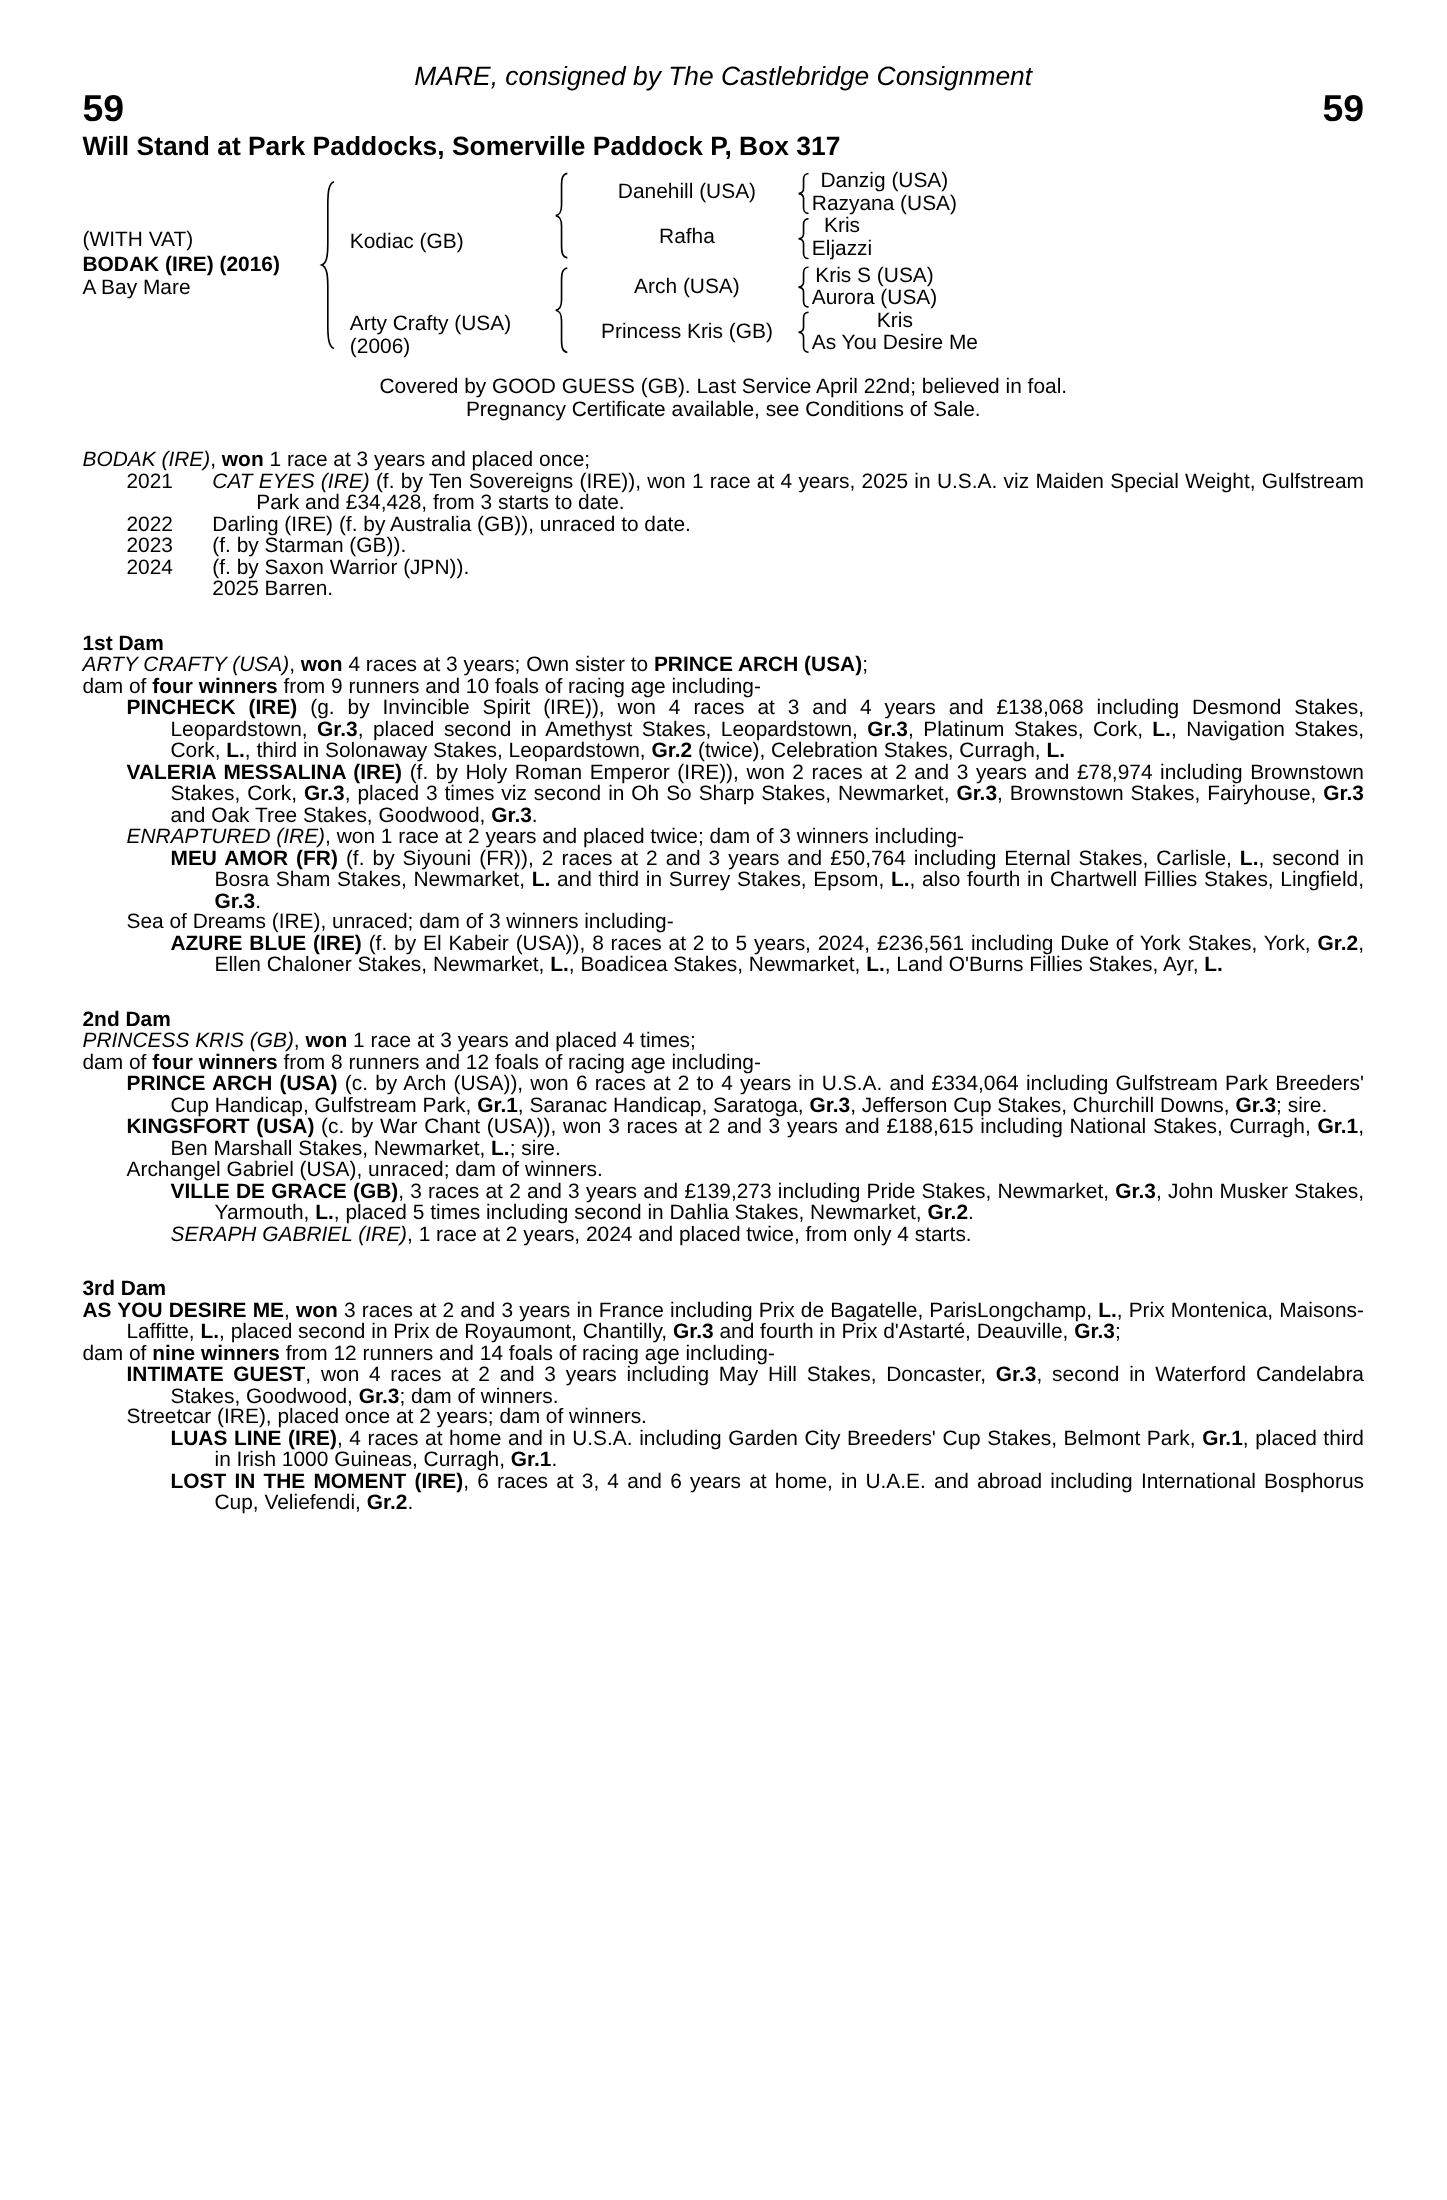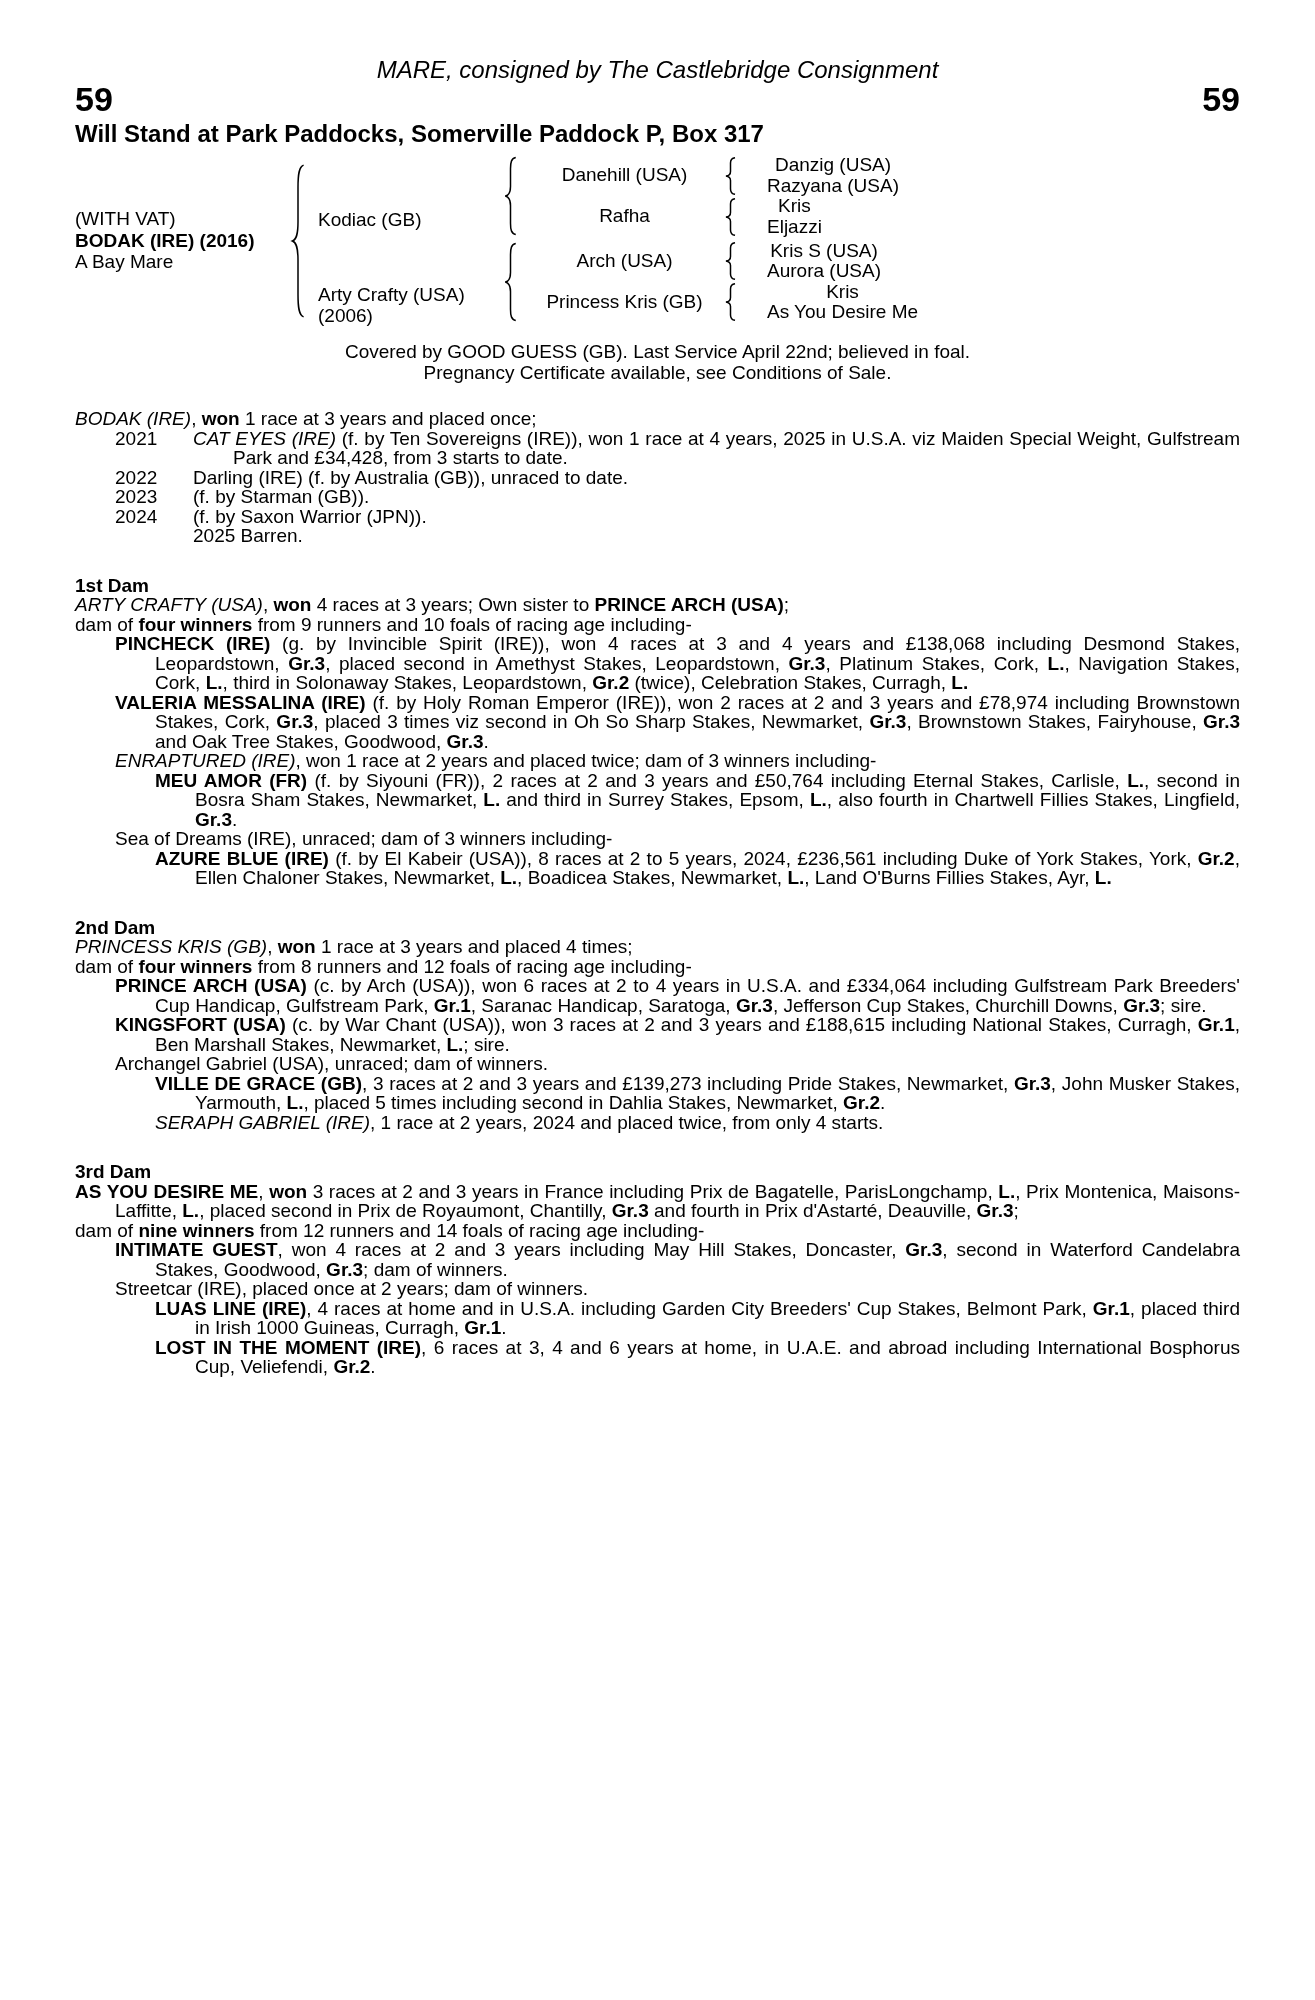--- a/index.html
+++ b/index.html
@@ -24,21 +24,21 @@
   .brace { flex: none; display: block; }
   .brace-xl { width: 16px; height: 158px; }
   .brace-md { width: 15px; height: 80px; margin-left: 10px; }
   .brace-sm { width: 13px; height: 38px; margin-left: 9px; }
   .ped-parents { margin-left: 12px; display: flex; flex-direction: column; }
   .ped-parent-block { display: flex; align-items: center; }
   .parent-name { width: 175px; flex: none; margin-top: 48px; }
   .ped-gps { margin-left: 16px; display: flex; flex-direction: column; }
   .ped-gp-block { display: flex; align-items: center; text-align: center; }
   .gp-name { width: 181px; flex: none; }
-  .ped-ggps { margin-left: 30px; display: flex; flex-direction: column; }
+  .ped-ggps { margin-left: 1px; display: flex; flex-direction: column; }
 
   
   .covered { text-align: center; margin-top: 16px; line-height: 20.5px; }
 
   
   .sections { margin-top: 26px; }
   .section + .section { margin-top: 30px; }
   .sec-heading { font-weight: bold; }
   .para { text-align: justify; }
   .top   { padding-left: 0; }

